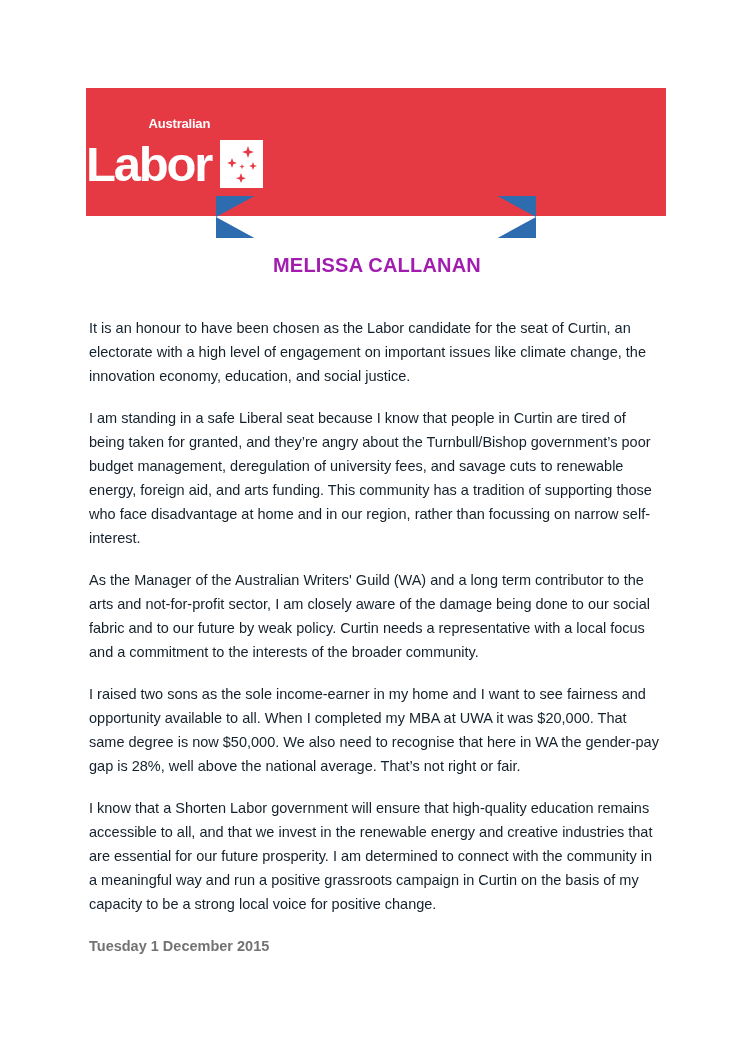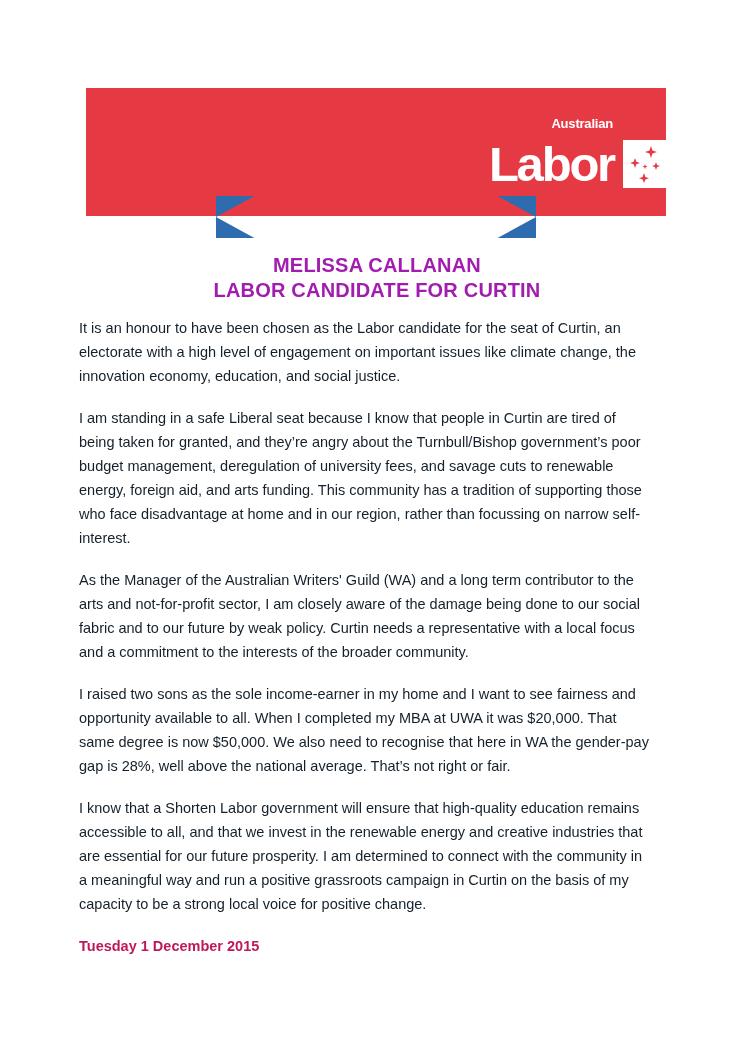--- a/index.html
+++ b/index.html
@@ -28,21 +28,21 @@
 
   
   .logo {
     position: absolute;
     left: 0;
     top: 0;
     width: 100%;
     height: 100%;
     display: flex;
     align-items: flex-start;
-    justify-content: flex-end;
+    justify-content: flex-start;
   }
   .logo-inner {
     display: flex;
     align-items: flex-end;
     margin-top: 32px;
   }
   .logo-wordmark {
     position: relative;
     display: block;
   }
@@ -112,37 +112,37 @@
     font-size: 20px;
     font-weight: bold;
     color: #a21caf;
     line-height: 25px;
     letter-spacing: 0.2px;
   }
 
   
   .body-content {
     position: absolute;
-    left: 79px;
+    left: 89px;
     top: 316px;
     width: 572px;
   }
   .para {
     font-family: "Liberation Sans", sans-serif;
     font-size: 14.5px;
     line-height: 24px;
     color: #14202B;
     margin: 0 0 18px 0;
     text-align: left;
   }
   .signoff {
     font-family: "Liberation Sans", sans-serif;
     font-size: 14.5px;
     line-height: 24px;
-    color: #be185d;
+    color: #737373;
     font-weight: bold;
     margin: 0 0 16px 0;
   }
   .signoff.first { margin-top: 9px; }
 </style>
 </head>
 <body>
 
 <div class="header-band">
   <div class="logo">
@@ -165,21 +165,20 @@
     </div>
   </div>
 </div>
 
 <div class="ribbon">
   <span class="ribbon-text">MEDIA RELEASE</span>
 </div>
 
 <div class="title-block">
   <div class="title-line">MELISSA CALLANAN</div>
-  <div class="title-line">LABOR CANDIDATE FOR CURTIN</div>
 </div>
 
 <div class="body-content">
   <p class="para">It is an honour to have been chosen as the Labor candidate for the seat of Curtin, an electorate with a high level of engagement on important issues like climate change, the innovation economy, education, and social justice.</p>
   <p class="para">I am standing in a safe Liberal seat because I know that people in Curtin are tired of being taken for granted, and they’re angry about the Turnbull/Bishop government’s poor budget management, deregulation of university fees, and savage cuts to renewable energy, foreign aid, and arts funding.  This community has a tradition of supporting those who face disadvantage at home and in our region, rather than focussing on narrow self-interest.</p>
   <p class="para">As the Manager of the Australian Writers' Guild (WA) and a long term contributor to the arts and not-for-profit sector, I am closely aware of the damage being done to our social fabric and to our future by weak policy.  Curtin needs a representative with a local focus and a commitment to the interests of the broader community.</p>
   <p class="para">I raised two sons as the sole income-earner in my home and I want to see fairness and opportunity available to all.  When I completed my MBA at UWA it was $20,000.  That same degree is now $50,000.  We also need to recognise that here in WA the gender-pay gap is 28%, well above the national average.  That’s not right or fair.</p>
   <p class="para">I know that a Shorten Labor government will ensure that high-quality education remains accessible to all, and that we invest in the renewable energy and creative industries that are essential for our future prosperity. I am determined to connect with the community in a meaningful way and run a positive grassroots campaign in Curtin on the basis of my capacity to be a strong local voice for positive change.</p>
 
   <p class="signoff first">Tuesday 1 December 2015</p>

